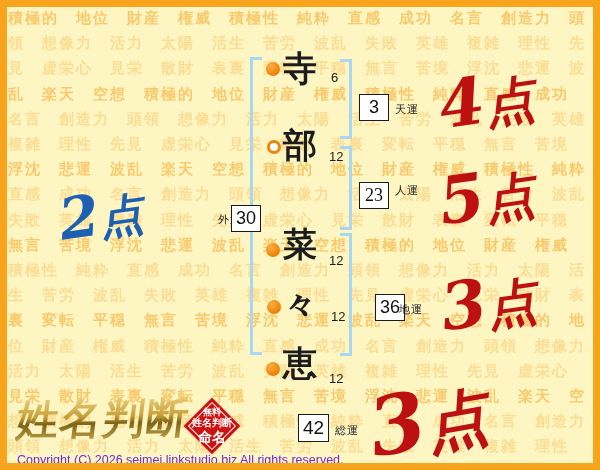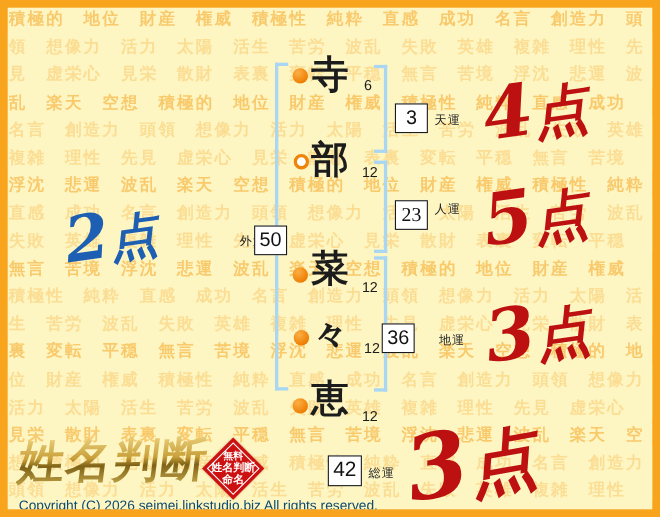--- a/index.html
+++ b/index.html
@@ -99,24 +99,24 @@
     box-shadow:0 0 2px rgba(120,40,0,0.4);
   }
   .stamp-text {
     position:absolute; left:0; top:0; width:54px; height:54px;
     display:flex; flex-direction:column; align-items:center; justify-content:center;
     color:#fff; font-weight:bold; line-height:1.15; text-align:center;
     font-family:"Liberation Sans",sans-serif;
   }
   .stamp-line1 { font-size:9px; }
   .stamp-line2 { font-size:10px; }
-  .stamp-line3 { font-size:10px; }
+  .stamp-line3 { font-size:14px; }
   .copyright {
     position:absolute; z-index:5; left:10px; top:446px;
-    font-size:12.5px; color:#0c4a6e; font-family:"Liberation Sans",sans-serif;
+    font-size:12.5px; color:#6d28d9; font-family:"Liberation Sans",sans-serif;
   }
 </style>
 </head>
 <body>
 
 <div class="watermark">積極的　地位　財産　権威　積極性　純粋　直感　成功　名言　創造力　頭領　想像力　活力　太陽　活生　苦労　波乱　失敗　英雄　複雑　理性　先見　虚栄心　見栄　散財　表裏　変転　平穏　無言　苦境　浮沈　悲運　波乱　楽天　空想　積極的　地位　財産　権威　積極性　純粋　直感　成功　名言　創造力　頭領　想像力　活力　太陽　活生　苦労　波乱　失敗　英雄　複雑　理性　先見　虚栄心　見栄　散財　表裏　変転　平穏　無言　苦境　浮沈　悲運　波乱　楽天　空想　積極的　地位　財産　権威　積極性　純粋　直感　成功　名言　創造力　頭領　想像力　活力　太陽　活生　苦労　波乱　失敗　英雄　複雑　理性　先見　虚栄心　見栄　散財　表裏　変転　平穏　無言　苦境　浮沈　悲運　波乱　楽天　空想　積極的　地位　財産　権威　積極性　純粋　直感　成功　名言　創造力　頭領　想像力　活力　太陽　活生　苦労　波乱　失敗　英雄　複雑　理性　先見　虚栄心　見栄　散財　表裏　変転　平穏　無言　苦境　浮沈　悲運　波乱　楽天　空想　積極的　地位　財産　権威　積極性　純粋　直感　成功　名言　創造力　頭領　想像力　活力　太陽　活生　苦労　波乱　失敗　英雄　複雑　理性　先見　虚栄心　見栄　散財　表裏　変転　平穏　無言　苦境　浮沈　悲運　波乱　楽天　空想　積極的　地位　財産　権威　積極性　純粋　直感　成功　名言　創造力　頭領　想像力　活力　太陽　活生　苦労　波乱　失敗　英雄　複雑　理性　先見　虚栄心　見栄　散財　表裏　変転　平穏　無言　苦境　浮沈　悲運　波乱　楽天　空想　積極的　地位　財産　権威　積極性　純粋　直感　成功　名言　創造力　頭領　想像力　活力　太陽　活生　苦労　波乱　失敗　英雄　複雑　理性　先見　虚栄心　見栄　散財　表裏　変転　平穏　無言　苦境　浮沈　悲運　波乱　楽天　空想　積極的　地位　財産　権威　積極性　純粋　直感　成功　名言　創造力　頭領　想像力　活力　太陽　活生　苦労　波乱　失敗　英雄　複雑　理性　先見　虚栄心　見栄　散財　表裏　変転　平穏　無言　苦境　浮沈　悲運　波乱　楽天　空想</div>
 <div class="watermark-dim"></div>
 
 <div class="bracket bracket-left"></div>
 <div class="bracket bracket-right bracket-tenun"></div>
@@ -142,25 +142,25 @@
 <span class="dot" style="left:259px; top:355px;"></span>
 <div class="kanji" style="top:339px;">恵</div>
 <span class="strokes" style="left:322px; top:364px;">12</span>
 
 <div class="numbox" style="left:352px; top:87px;">3</div>
 <span class="unlabel" style="left:388px; top:95px;">天運</span>
 
 <div class="numbox" style="left:352px; top:175px;font-family:Liberation Serif, serif;">23</div>
 <span class="unlabel" style="left:388px; top:176px;">人運</span>
 
-<div class="numbox" style="left:340px; top:287px;">36</div>
+<div class="numbox" style="left:368px; top:287px;">36</div>
 <span class="unlabel" style="left:392px; top:295px;">地運</span>
 
 <span class="unlabel" style="left:211px; top:205px;">外運</span>
-<div class="numbox" style="left:224px; top:198px;">50</div>
+<div class="numbox" style="left:224px; top:198px;">30</div>
 
 <div class="numbox" style="left:291px; top:407px; width:31px; height:28px; line-height:26px; font-size:19px;">42</div>
 <span class="unlabel" style="left:328px; top:416px;">総運</span>
 
 <div class="score score-tenun" style="color: rgb(189, 17, 17);">4点</div>
 <div class="score score-jinun" style="color: rgb(189, 17, 17);">5点</div>
 <div class="score score-chiun" style="color: rgb(189, 17, 17);">3点</div>
 <div class="score score-gaiun" style="color: rgb(29, 95, 178);">2点</div>
 <div class="score score-souun" style="color: rgb(189, 17, 17);">3点</div>
 

